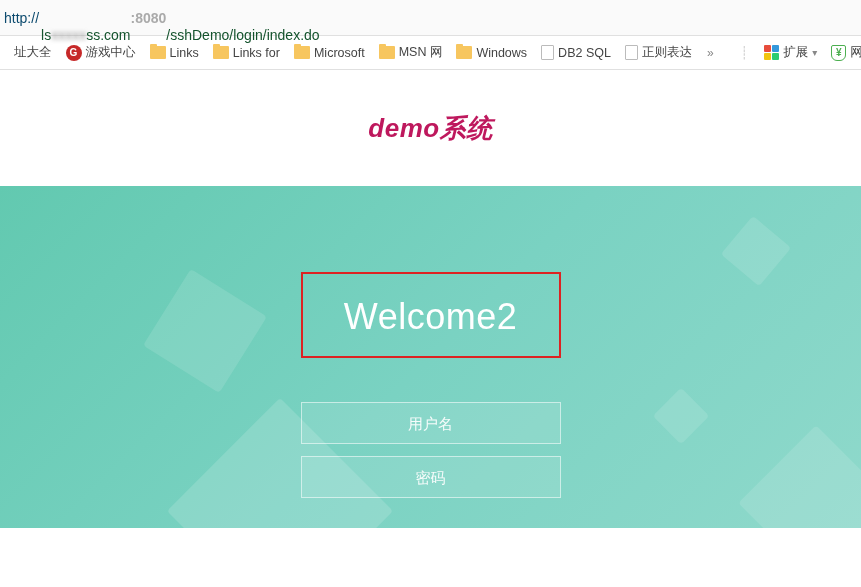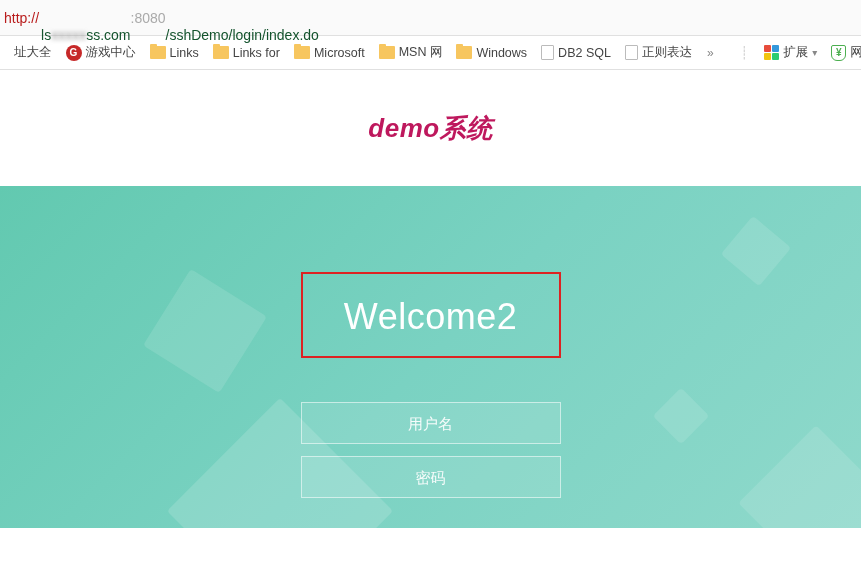--- a/index.html
+++ b/index.html
@@ -13,23 +13,23 @@
     .address-bar {
       height: 36px;
       display: flex;
       align-items: center;
       padding: 0 4px;
       border-bottom: 1px solid #e0e0e0;
       background: #fafafa;
       font-size: 14px;
       color: #888;
     }
-    .url-prefix { color: #b91c1c; margin-right: 2px; }
+    .url-prefix { color: #0c4a6e; margin-right: 2px; }
     .url-text { color: #14532d; margin-top: 35px; }
-    .url-port { color: #aaa; }
+    .url-port { color: #aaa; font-weight: bold; }
     .bookmarks-bar {
       height: 34px;
       display: flex;
       align-items: center;
       padding: 0 12px;
       gap: 10px;
       border-bottom: 1px solid #e0e0e0;
       background: #fff;
       font-size: 12.5px;
       color: #444;

